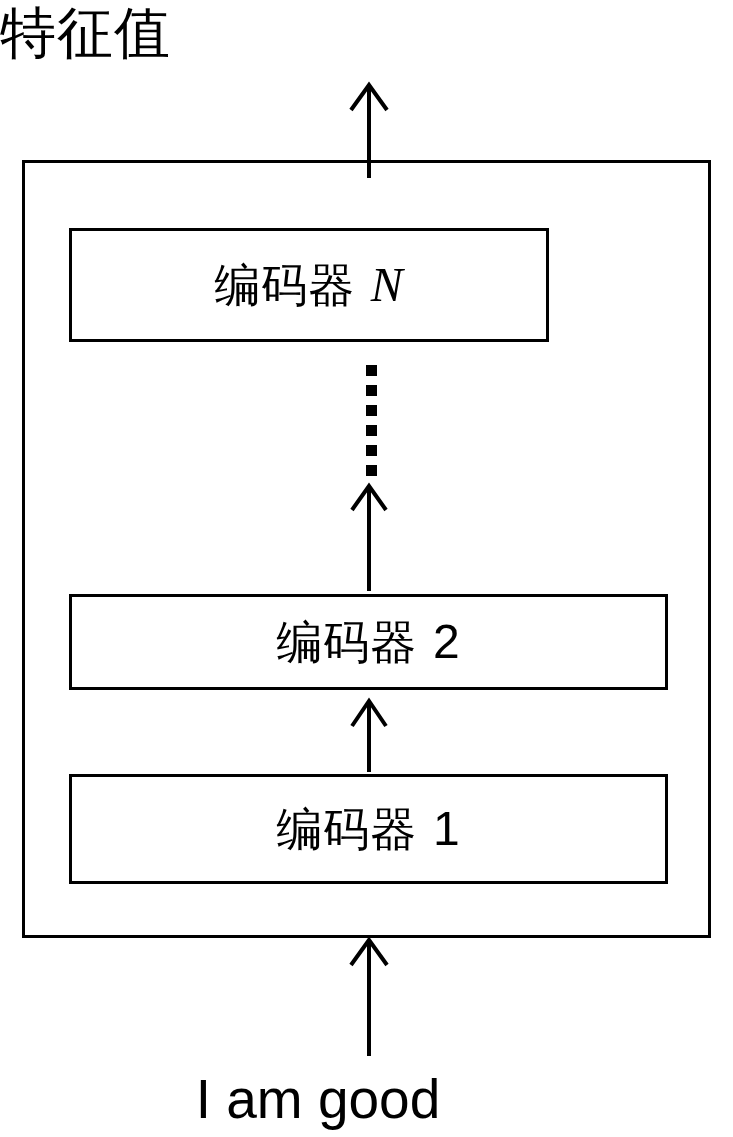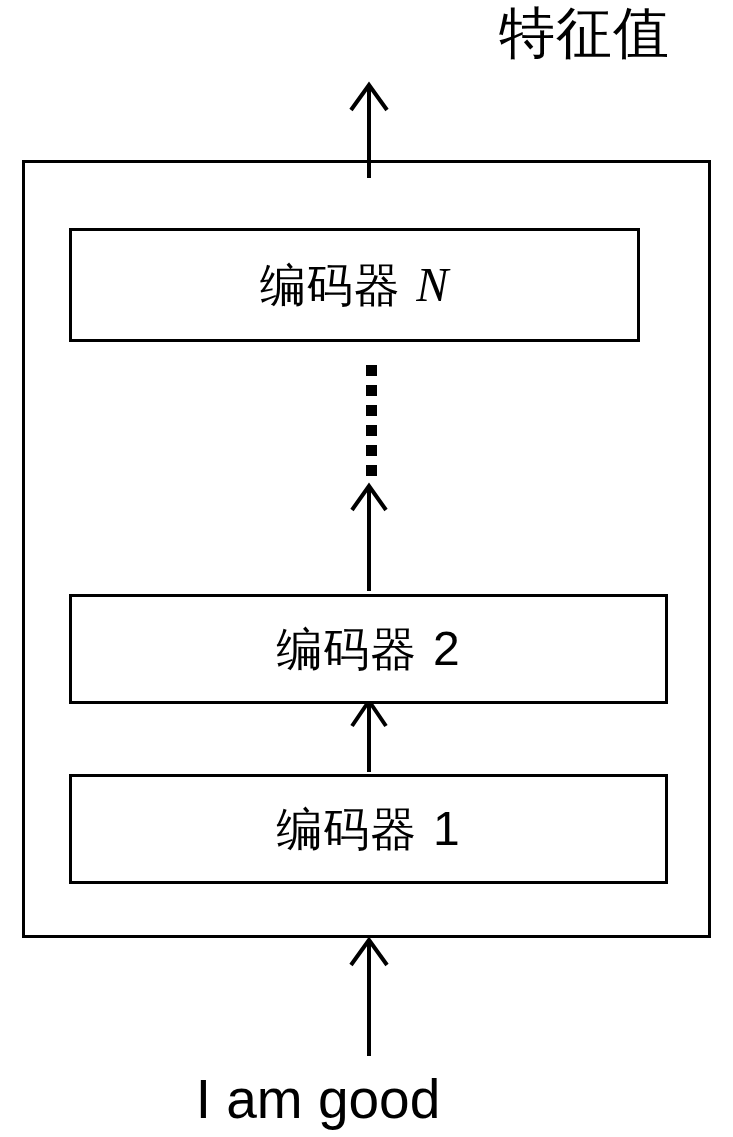--- a/index.html
+++ b/index.html
@@ -17,21 +17,21 @@
     background: #ffffff;
     overflow: hidden;
   }
 
   
   .output-label {
     position: absolute;
     left: 0;
     top: 2px;
     width: 670px;
-    text-align: right;
+    text-align: left;
     font-size: 56px;
     line-height: 62px;
     color: #000000;
     font-family: "DejaVu Sans", "Liberation Sans", sans-serif;
     letter-spacing: 1px;
     white-space: nowrap;
   }
 
   
   .input-label {
@@ -84,21 +84,21 @@
     font-family: "Liberation Serif", "DejaVu Serif", serif;
     font-size: 48px;
   }
   .encoder-box .label .idx.plain {
     font-style: normal;
     font-family: "Liberation Sans", sans-serif;
     font-size: 48px;
   }
 
   #box-encoder-n { top: 228px; height: 114px; }
-  #box-encoder-2 { top: 591px; height: 110px; }
+  #box-encoder-2 { top: 591px; height: 96px; }
   #box-encoder-1 { top: 771px; height: 110px; }
 
   
   .arrow-layer {
     position: absolute;
     left: 0;
     top: 0;
     width: 733px;
     height: 1137px;
     pointer-events: none;
@@ -145,21 +145,21 @@
     </g>
 
     <g>
       <line x1="369" y1="1056" x2="369" y2="942" stroke="#000000" stroke-width="4"></line>
       <polyline points="351,965 369,940 387,965" fill="none" stroke="#000000" stroke-width="4" stroke-linecap="butt" stroke-linejoin="miter"></polyline>
     </g>
   </svg>
 
   <div class="stack-container">
 
-    <div class="encoder-box" id="box-encoder-n" style="left:44px; top:65px; width:571px;">
+    <div class="encoder-box" id="box-encoder-n" style="left:44px; top:65px; width:480px;">
       <div class="label">
         <span>编码器</span>
         <span class="idx">N</span>
       </div>
     </div>
 
     <div class="ellipsis-dots" style="left:341px; top:202px;">
       <span style="top:0px;"></span>
       <span style="top:20px;"></span>
       <span style="top:40px;"></span>

